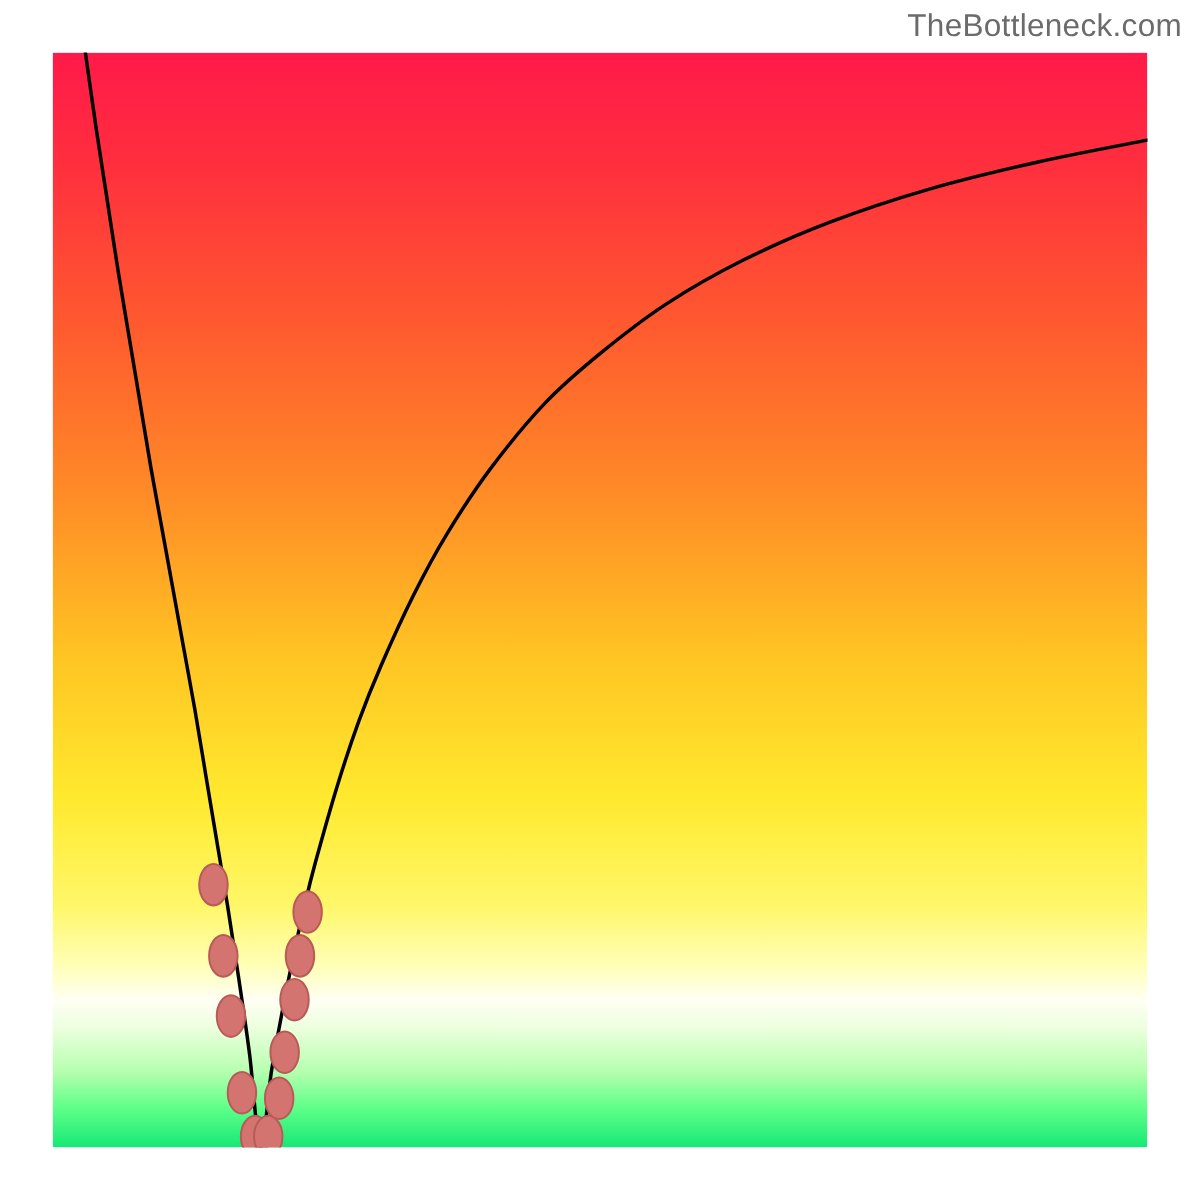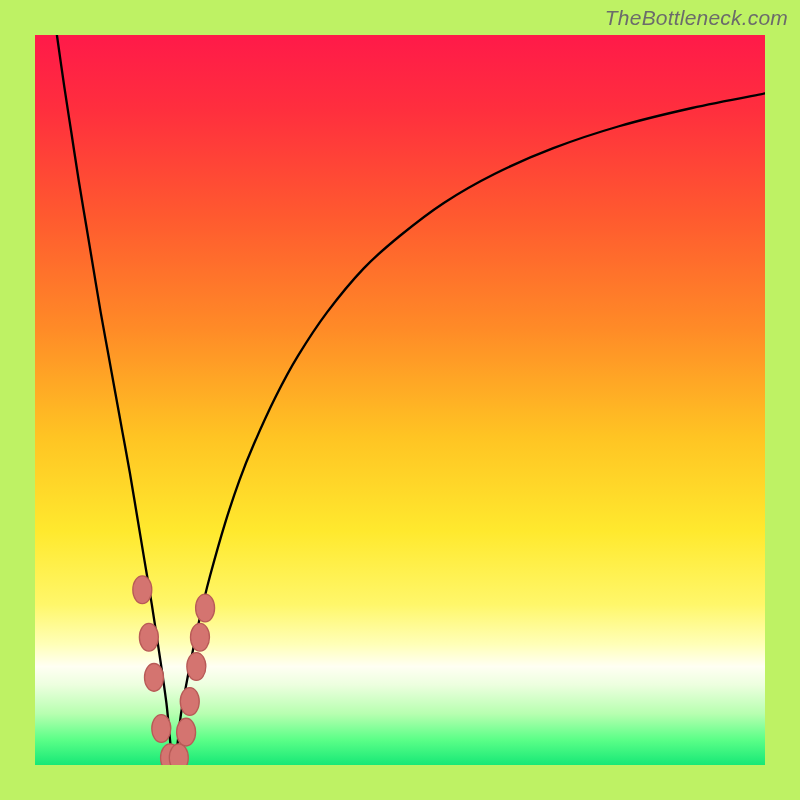--- a/index.html
+++ b/index.html
@@ -10,22 +10,21 @@
     overflow: hidden;
     background: #000;
     font-family: Arial, Helvetica, sans-serif;
   }
   .frame {
     position: absolute;
     left: 0;
     top: 0;
     width: 800px;
     height: 800px;
-    background: #bef264;
-    font-style: italic;
+    background: #ffffff;
   }
   .plot-area {
     position: absolute;
     left: 35px;
     top: 35px;
     width: 730px;
     height: 730px;
     overflow: hidden;
   }
   .gradient {

